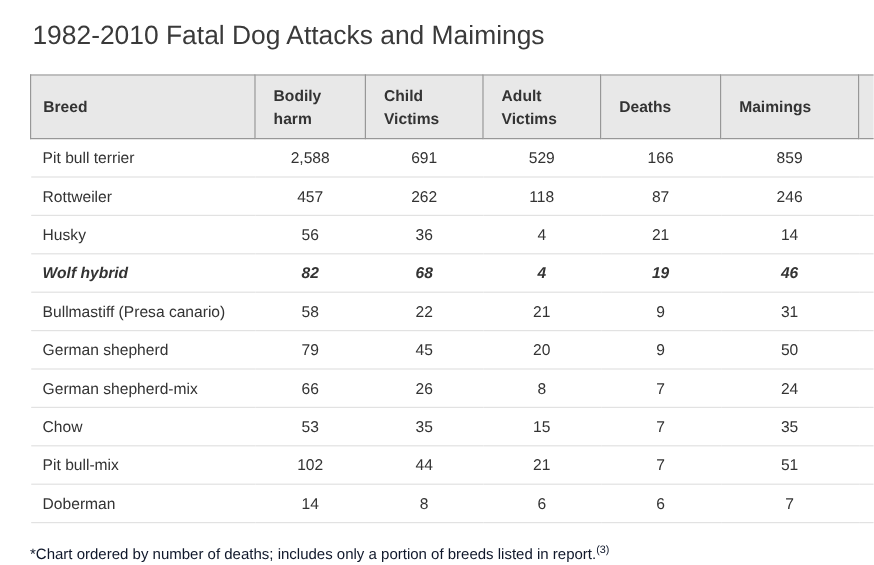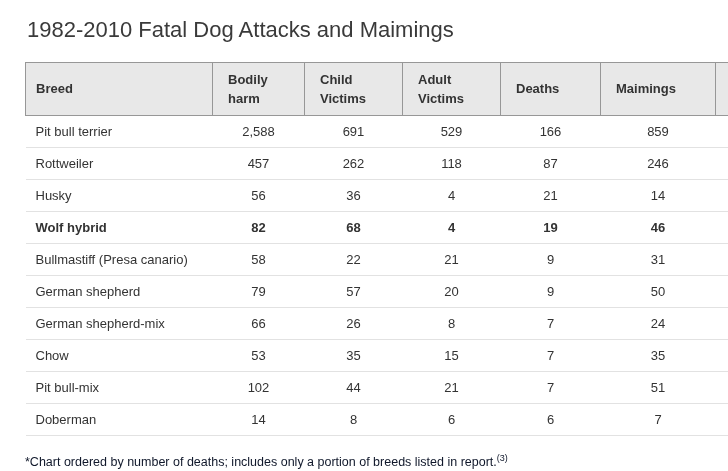--- a/index.html
+++ b/index.html
@@ -63,20 +63,21 @@
     vertical-align: middle;
     padding: 0 2px;
     font-size: 13px;
   }
   tbody td.col-0 {
     text-align: left;
     padding-left: 10px;
   }
   tbody tr.bold-row td {
     font-weight: bold;
+    font-style: italic;
   }
   .footnote {
     margin: 18px 0 0 0;
     font-size: 12.5px;
     color: #0f172a;
     line-height: 1.3;
   }
   .footnote sup {
     font-size: 9px;
     line-height: 0;
@@ -142,21 +143,21 @@
           <td class="col-1">58</td>
           <td class="col-2">22</td>
           <td class="col-3">21</td>
           <td class="col-4">9</td>
           <td class="col-5">31</td>
           <td class="col-6">.013</td>
         </tr>
         <tr>
           <td class="col-0">German shepherd</td>
           <td class="col-1">79</td>
-          <td class="col-2">57</td>
+          <td class="col-2">45</td>
           <td class="col-3">20</td>
           <td class="col-4">9</td>
           <td class="col-5">50</td>
           <td class="col-6">.018</td>
         </tr>
         <tr>
           <td class="col-0">German shepherd-mix</td>
           <td class="col-1">66</td>
           <td class="col-2">26</td>
           <td class="col-3">8</td>

